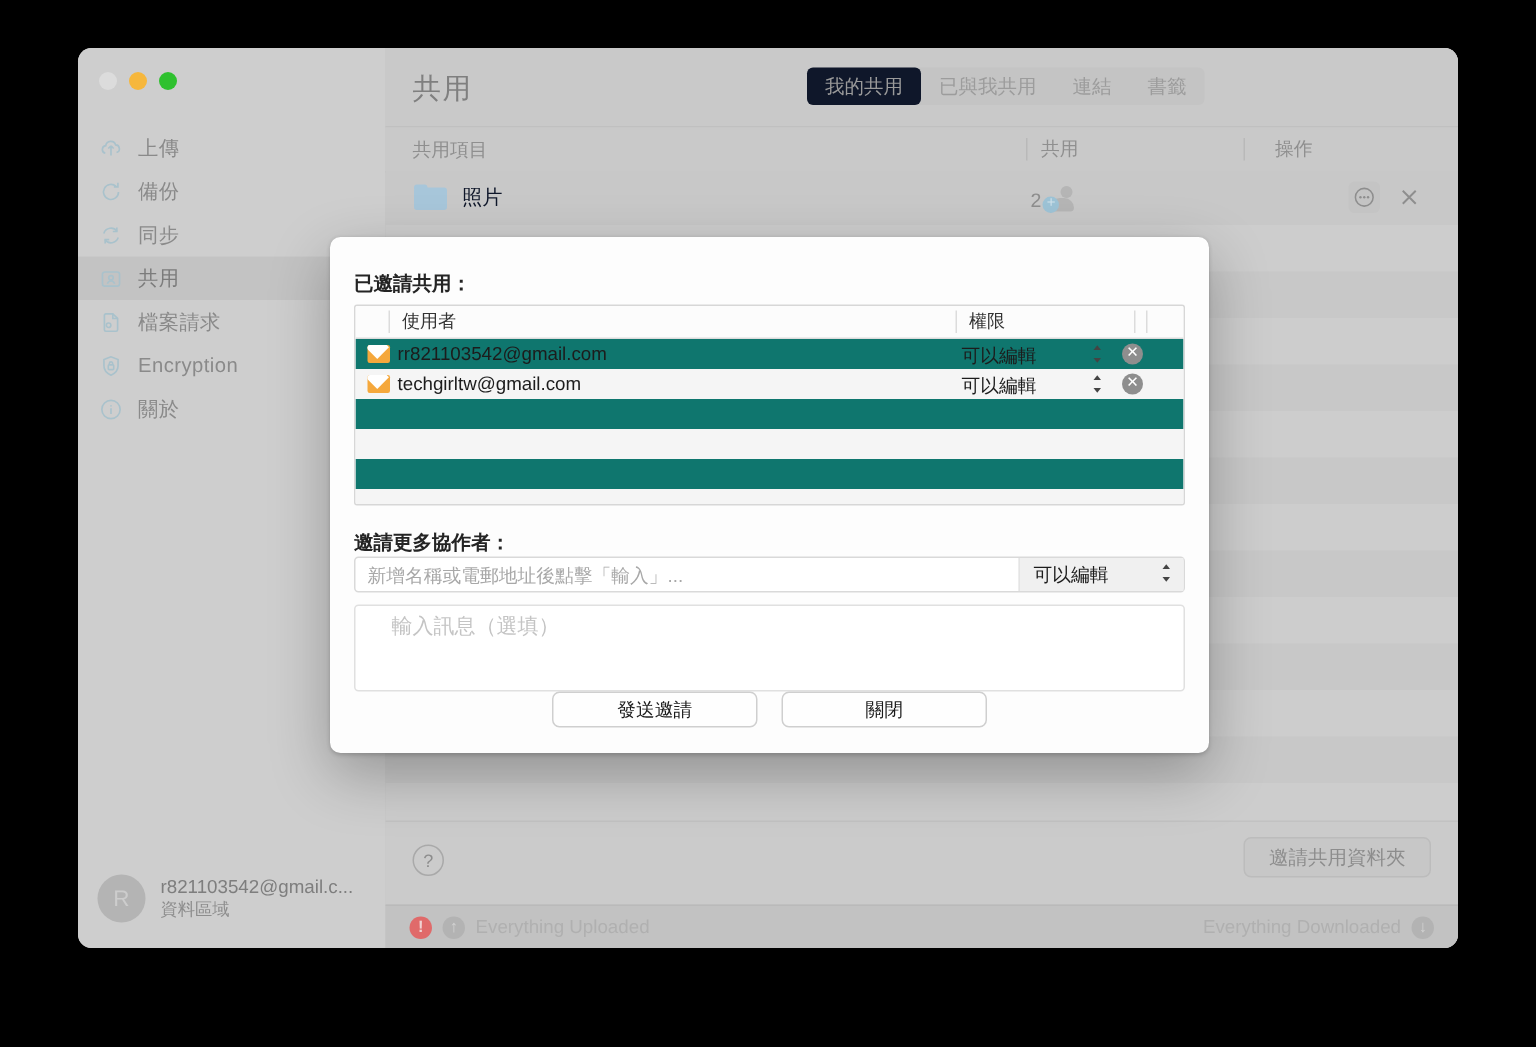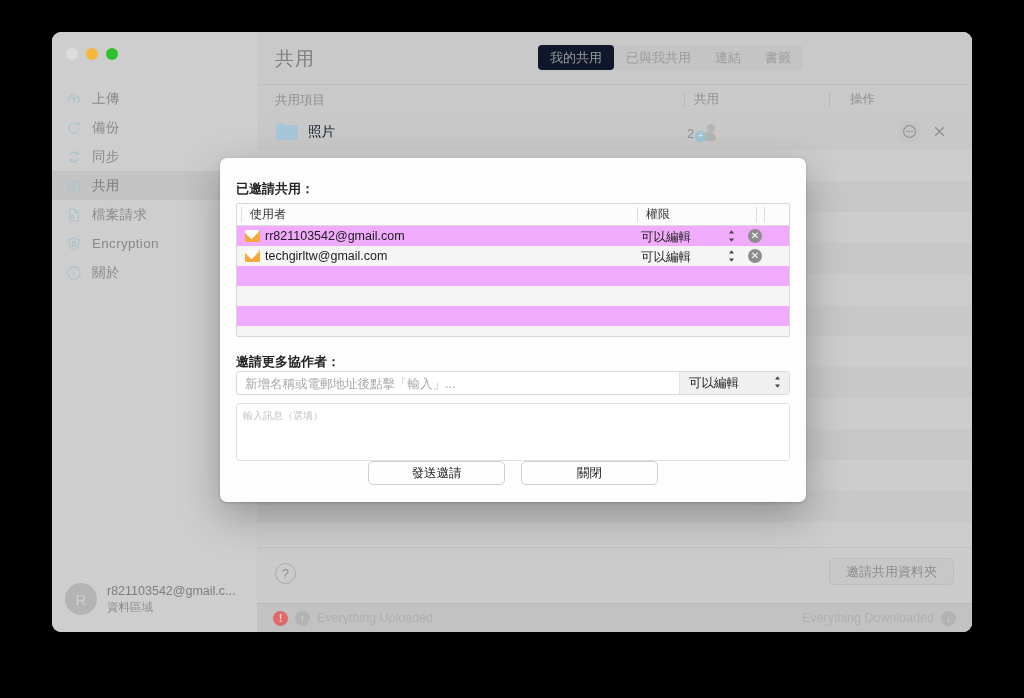--- a/index.html
+++ b/index.html
@@ -261,29 +261,29 @@
     box-sizing: border-box;
   }
   #invited-head {
     height: 21px;
     background: #fcfcfc;
     border-bottom: 1px solid #dcdcdc;
     position: relative;
     font-size: 12px; color: #333;
   }
   .th { position: absolute; top: 3px; height: 15px; line-height: 15px; padding-left: 8px; border-left: 1px solid #dcdcdc; }
-  .th-user   { left: 4px; }
+  .th-user   { left: 22px; }
   .th-perm   { left: 400px; }
   .th-a      { left: 519px; width: 0; }
   .th-b      { left: 527px; width: 0; }
 
   .inv-row {
     position: relative; height: 20px;
   }
-  .inv-row.odd  { background: #f0abfc; }
+  .inv-row.odd  { background: #0f766e; }
   .inv-row.even { background: #f5f5f5; }
 
   .mail-ico {
     position: absolute; left: 8px; top: 4px;
     width: 15px; height: 12px;
     background: #f5a83c; border-radius: 1.5px;
     overflow: hidden;
   }
   .mail-ico:after {
     content: "";
@@ -343,22 +343,22 @@
   #message-box {
     position: absolute;
     left: 16px; top: 245px;
     width: 554px; height: 58px;
     border: 1px solid #e0e0e0;
     border-radius: 3px;
     background: #fff;
     box-sizing: border-box;
   }
   #message-placeholder {
-    position: absolute; left: 6px; top: 5px;
-    font-size: 10px; color: #c4c4c4;
+    position: absolute; left: 24px; top: 5px;
+    font-size: 14px; color: #c4c4c4;
   }
 
   
   #modal-buttons {
     position: absolute;
     left: 0; right: 0; bottom: 17px;
     display: flex; justify-content: center; gap: 16px;
   }
   .dlg-btn {
     width: 135px; height: 22px;

